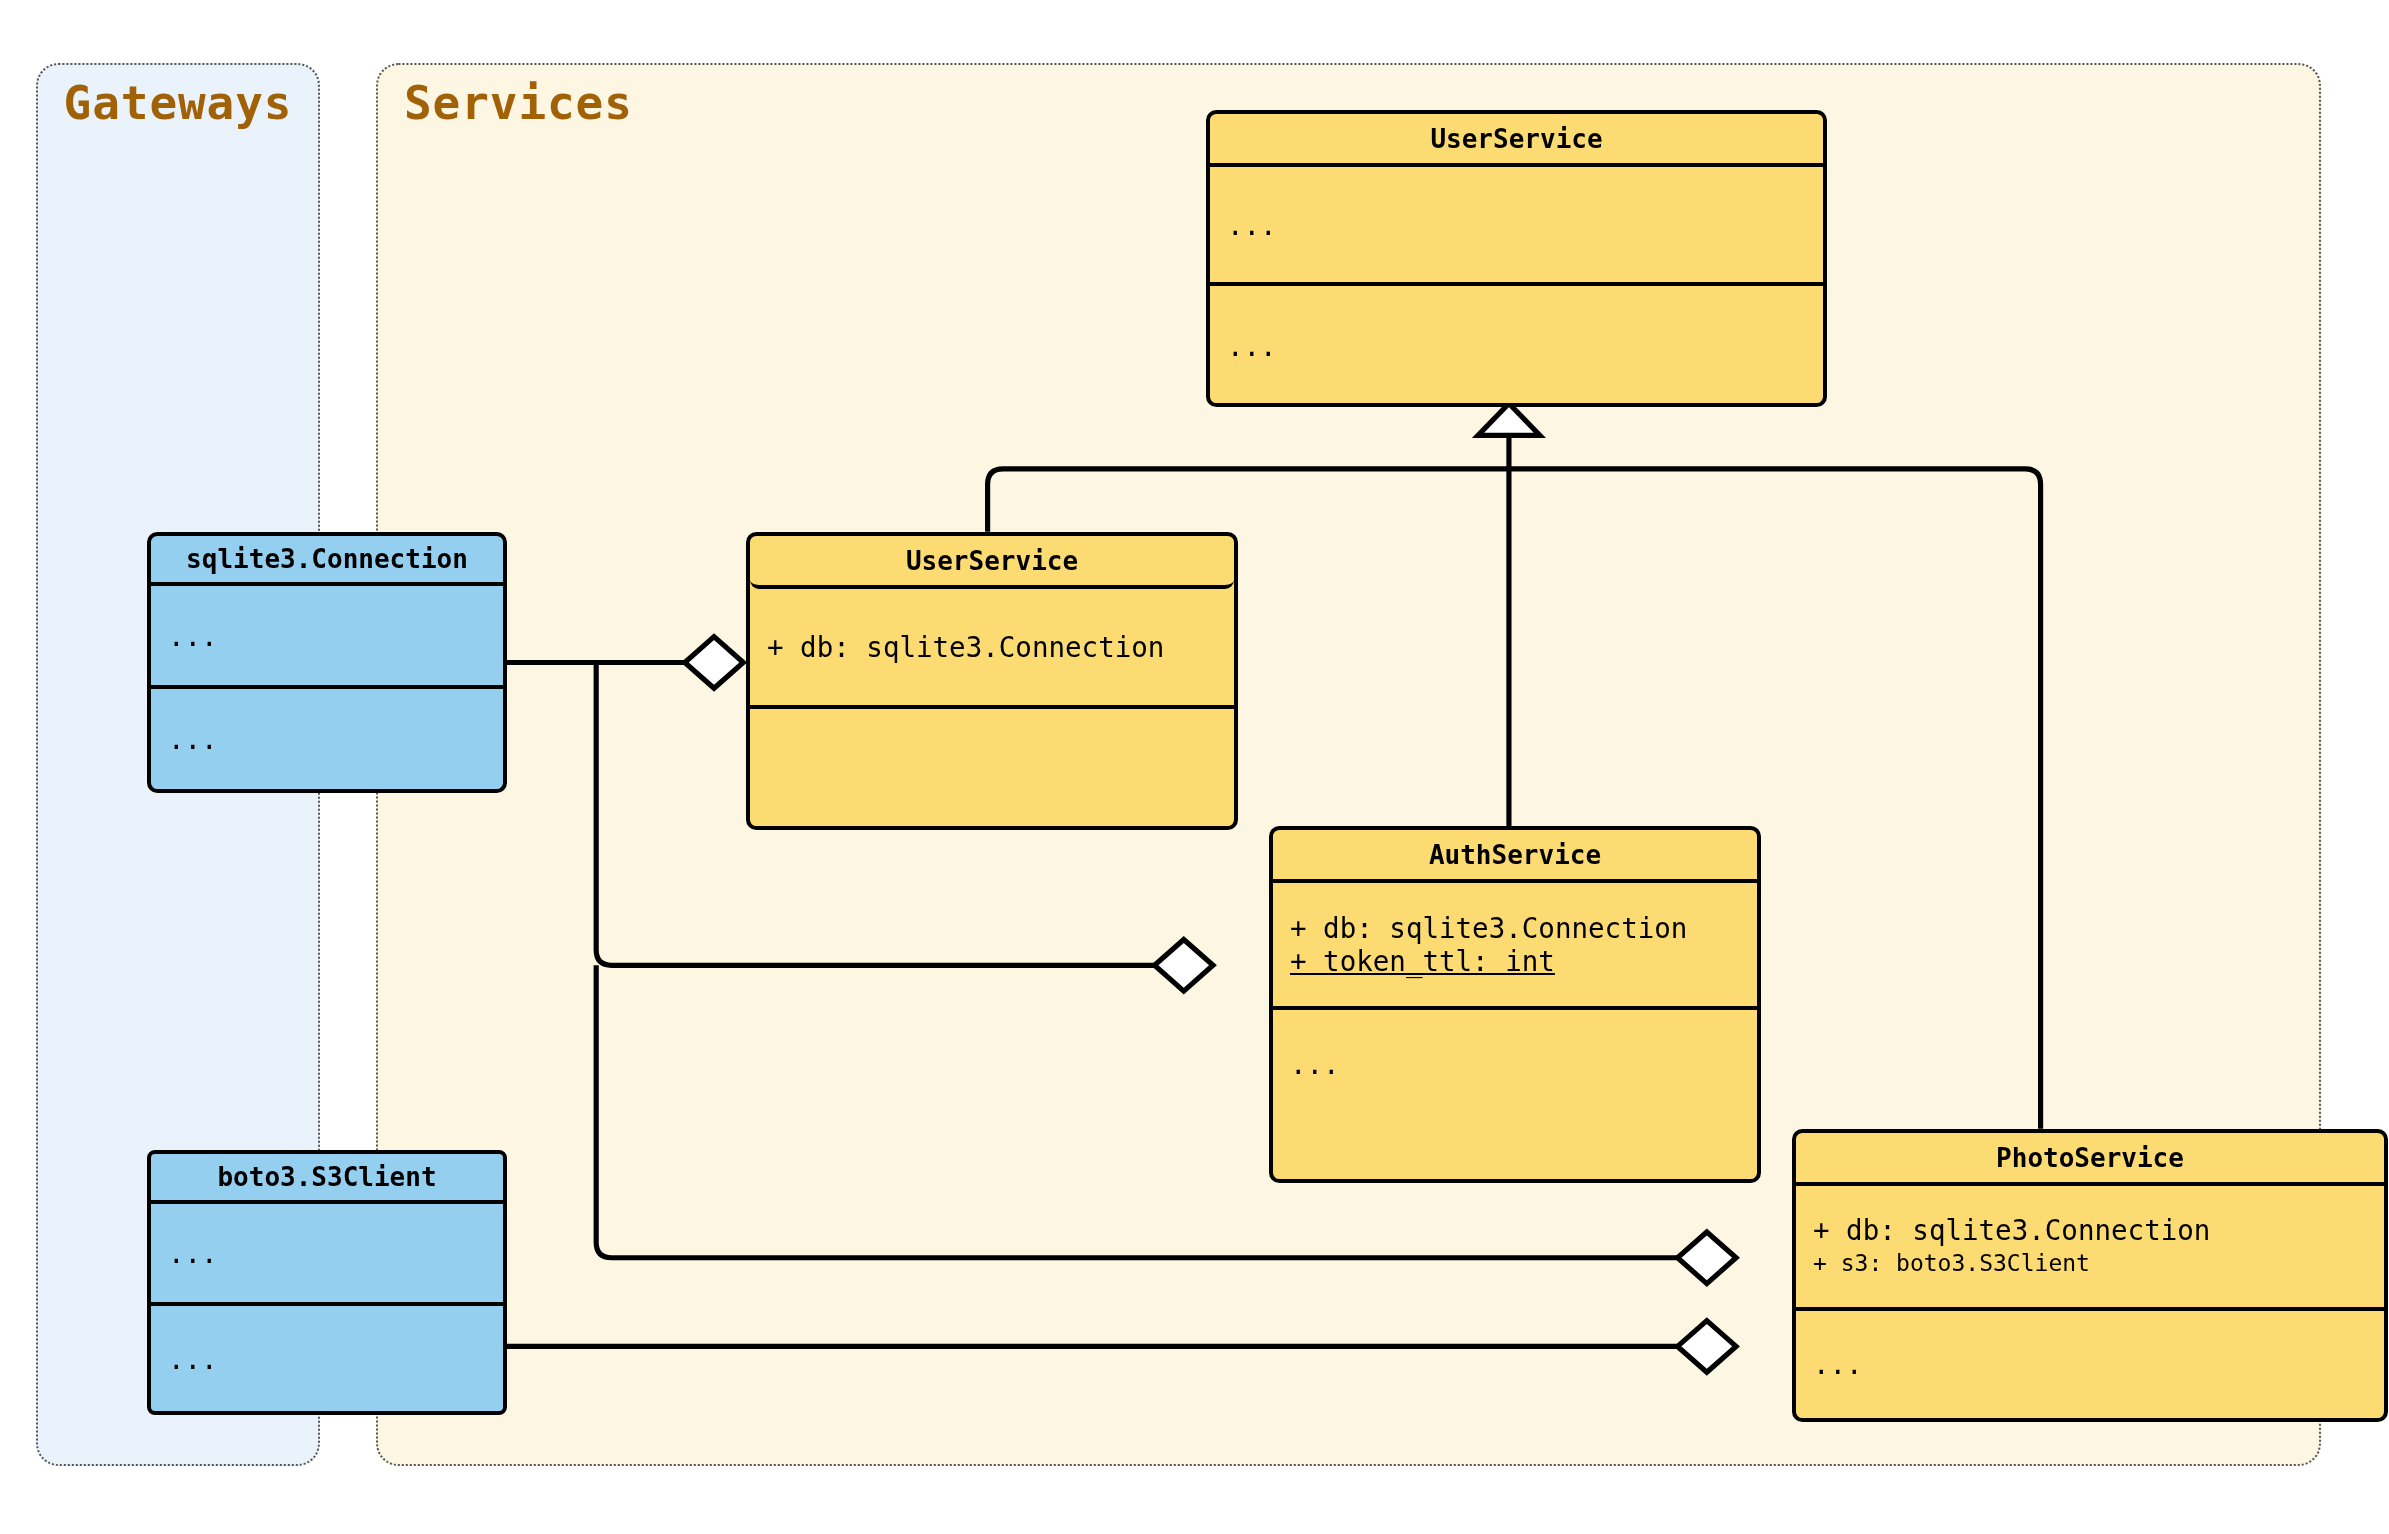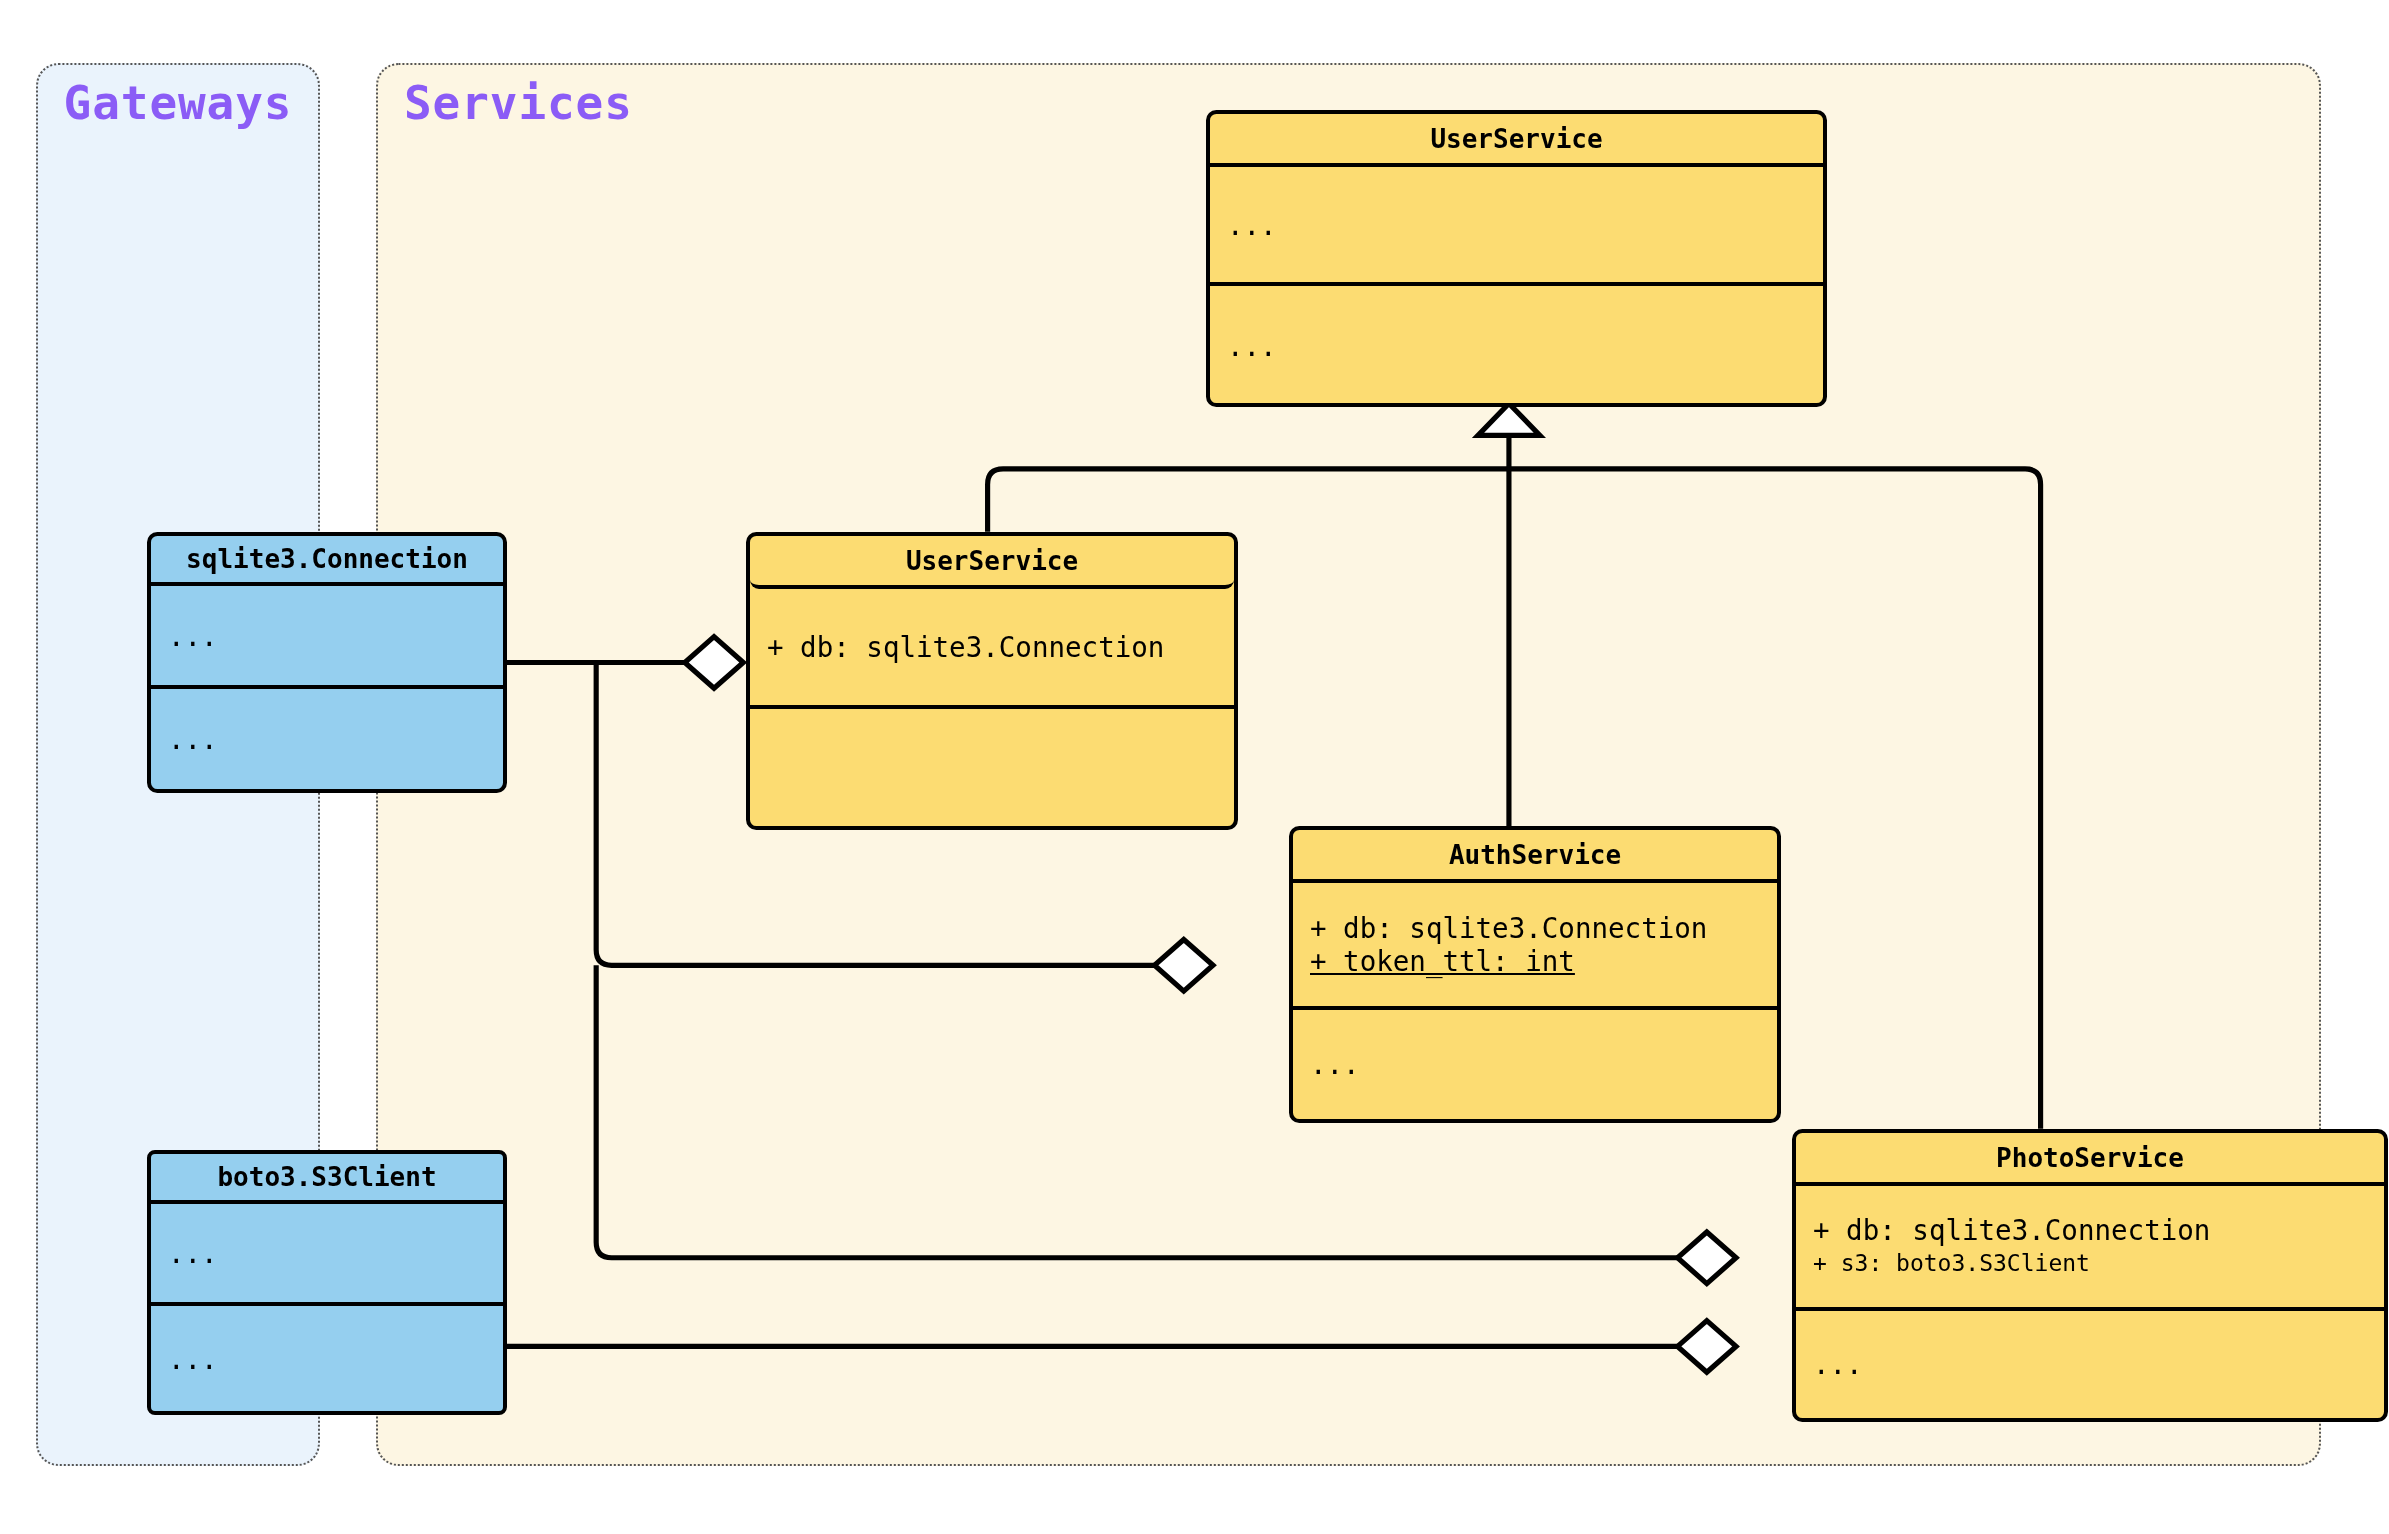--- a/index.html
+++ b/index.html
@@ -1,20 +1,20 @@
 <!DOCTYPE html>
 <html style="font-size:13.8px"><head>
 <meta charset="utf-8">
 <style>
   html,body{margin:0;padding:0;background:#ffffff;}
   body{width:2389px;height:1534px;font-family:"DejaVu Sans Mono","Liberation Mono",monospace;}
   #canvas{position:relative;width:2389px;height:1534px;overflow:hidden;background:#ffffff;}
 
   .pkg{position:absolute;border:2.6px dotted #555;border-radius:22.4px;box-sizing:border-box;}
-  .pkg-title{position:absolute;font-weight:bold;color:#8b5cf6;white-space:nowrap;letter-spacing:0.9px;}
+  .pkg-title{position:absolute;font-weight:bold;color:#a16207;white-space:nowrap;letter-spacing:0.9px;}
 
   .cls{position:absolute;box-sizing:border-box;border:4.3px solid #000;border-radius:10.3px;overflow:hidden;}
   .cls .hdr{box-sizing:border-box;text-align:center;font-weight:bold;color:#000;border-bottom:4.3px solid #000;display:flex;align-items:center;justify-content:center;}
   .cls .attrs{box-sizing:border-box;border-bottom:4.3px solid #000;display:flex;flex-direction:column;justify-content:center;}
   .cls .ops{box-sizing:border-box;display:flex;flex-direction:column;justify-content:center;}
   .cls .row{white-space:pre;color:#000;padding-left:17px;}
 
   .yellow{background:#FCDC72;}
   .blue{background:#95CFEF;margin-left:20px;}
 
@@ -67,21 +67,21 @@
   </div>
 
   <div class="cls yellow" style="left:746px;top:532px;width:492px;height:298px;">
     <div class="hdr" style="height:53px;font-size:26px;border-radius:9px;">UserService</div>
     <div class="attrs" style="height:120px;">
       <div class="row" style="font-size:27.5px;line-height:34px;">+ db: sqlite3.Connection</div>
     </div>
     <div class="ops" style="height:115px;"></div>
   </div>
 
-  <div class="cls yellow" style="left:1269px;top:826px;width:492px;height:297px;margin-left:20px;">
+  <div class="cls yellow" style="left:1269px;top:826px;width:492px;height:357px;">
     <div class="hdr" style="height:53px;font-size:26px;">AuthService</div>
     <div class="attrs" style="height:127px;">
       <div class="row" style="font-size:27.5px;line-height:33px;">+ db: sqlite3.Connection</div>
       <div class="row" style="font-size:27.5px;line-height:33px;text-decoration:underline;">+ token_ttl: int</div>
     </div>
     <div class="ops" style="height:108px;">
       <div class="row" style="font-size:27.5px;line-height:34px;">...</div>
     </div>
   </div>
 

